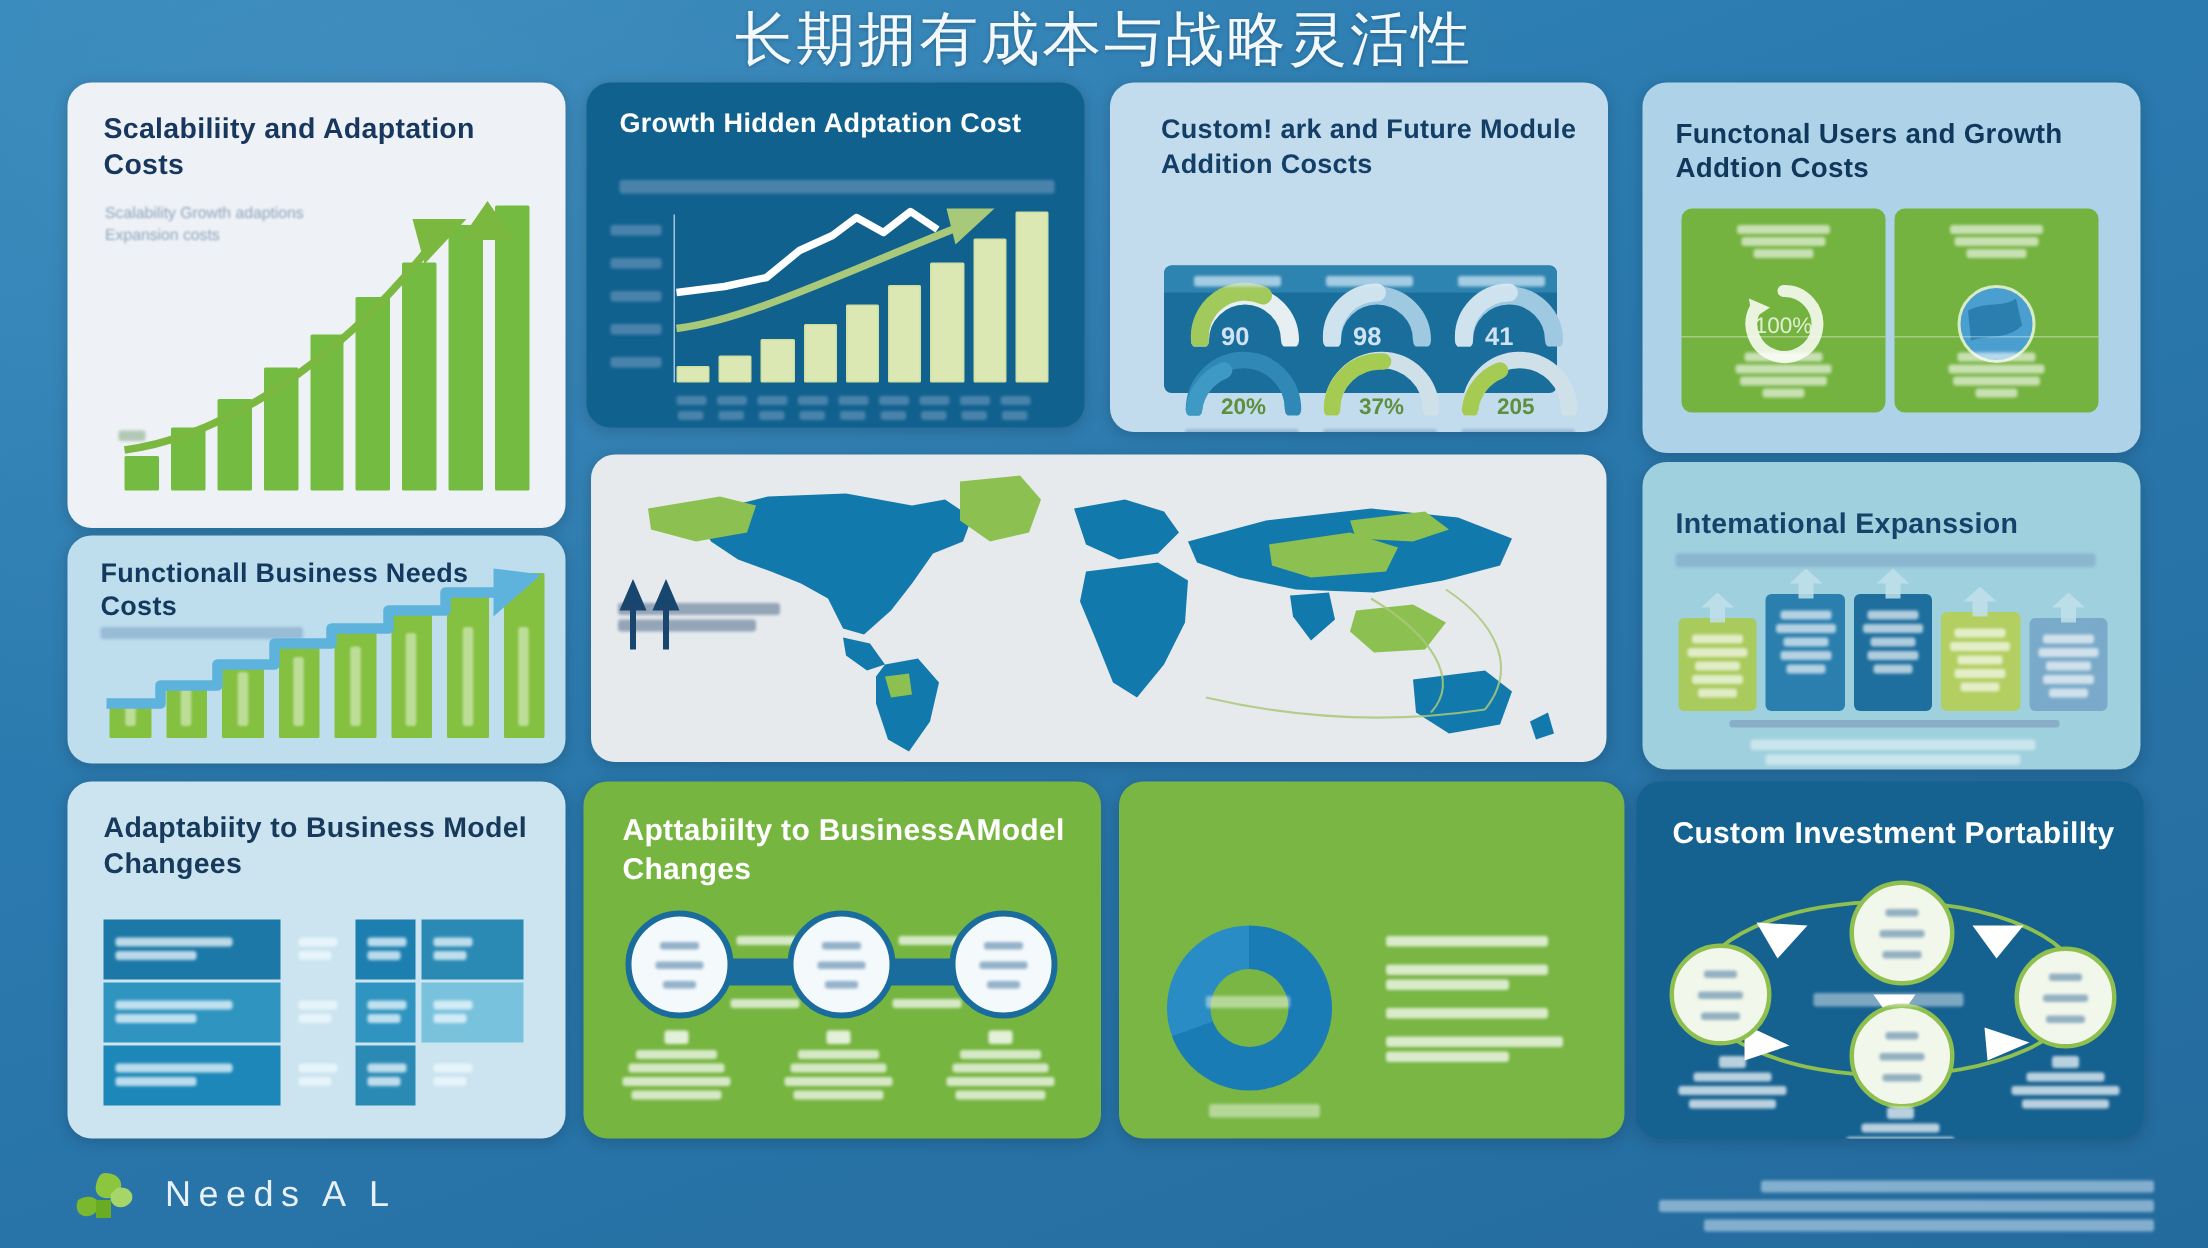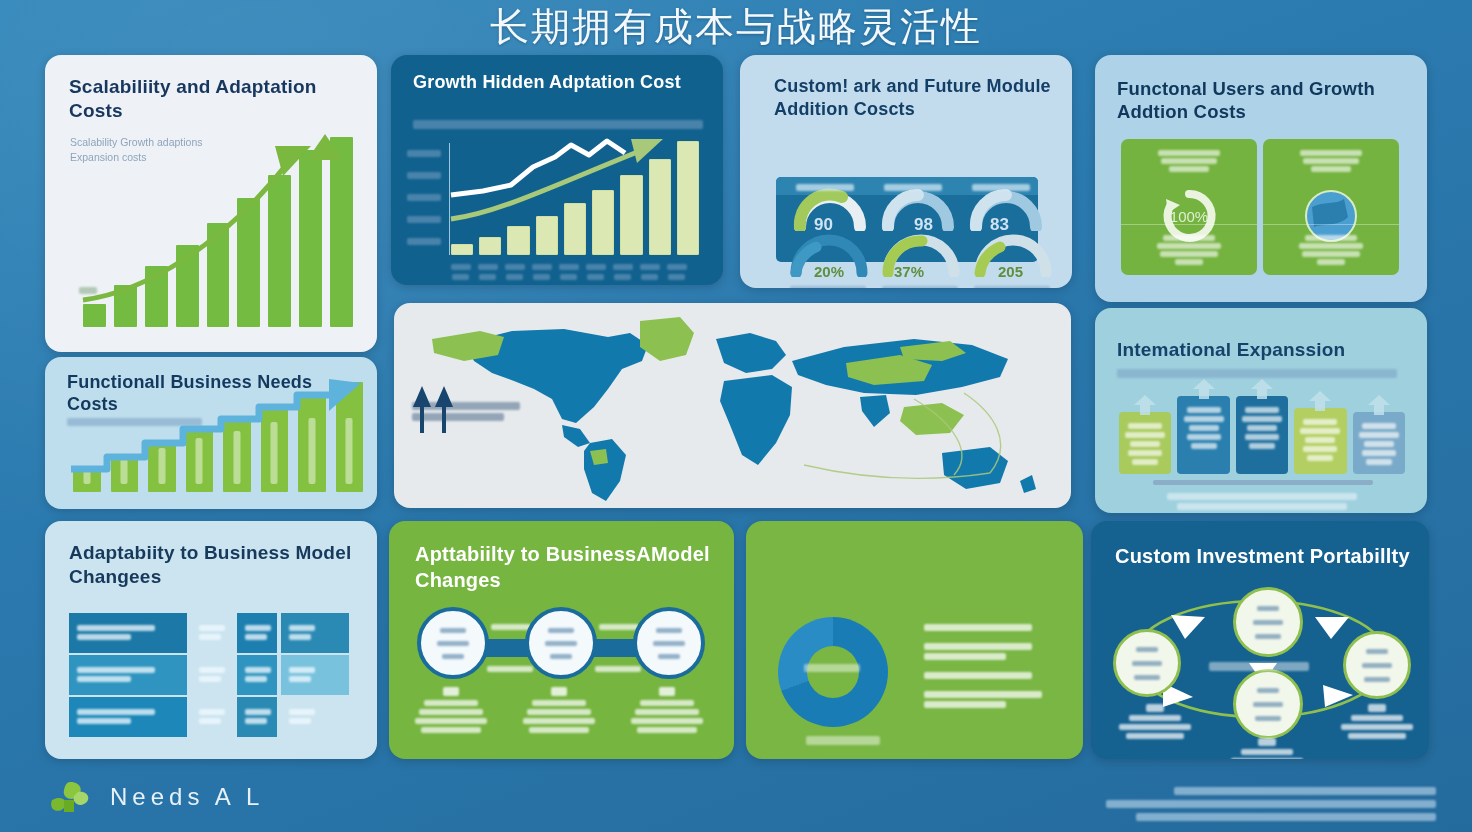--- a/index.html
+++ b/index.html
@@ -242,41 +242,41 @@
         <div class="gauge" style="left: 52px; top: 128px; width: 76px; height: 56px;"><svg viewBox="0 0 76 48" width="76" height="48">
             <path d="M8 44 A30 30 0 0 1 68 44" stroke="#e8eff2" stroke-width="12" fill="none" stroke-linecap="round"></path>
             <path d="M8 44 A30 30 0 0 1 50 14" stroke="#a2c95c" stroke-width="12" fill="none" stroke-linecap="round"></path>
           </svg></div>
         <div class="gval" style="left: 74px; top: 160px;">90</div>
         <span class="tb " style="width: 58px; height: 7px; position: absolute; left: 56px; top: 126px; background: rgba(215, 235, 248, 0.7);"></span>
         <div class="gauge" style="left: 140px; top: 128px; width: 76px; height: 56px;"><svg viewBox="0 0 76 48" width="76" height="48">
             <path d="M8 44 A30 30 0 0 1 68 44" stroke="#9ec9e0" stroke-width="12" fill="none" stroke-linecap="round"></path>
             <path d="M8 44 A30 30 0 0 1 38 12" stroke="#cfe3ef" stroke-width="12" fill="none" stroke-linecap="round"></path>
           </svg></div>
-        <div class="gval" style="left: 174px; top: 160px;">98</div>
+        <div class="gval" style="left: 162px; top: 160px;">98</div>
         <span class="tb " style="width: 58px; height: 7px; position: absolute; left: 144px; top: 126px; background: rgba(215, 235, 248, 0.7);"></span>
         <div class="gauge" style="left: 228px; top: 128px; width: 76px; height: 56px;"><svg viewBox="0 0 76 48" width="76" height="48">
             <path d="M8 44 A30 30 0 0 1 68 44" stroke="#9ec9e0" stroke-width="12" fill="none" stroke-linecap="round"></path>
             <path d="M8 44 A30 30 0 0 1 38 12" stroke="#cfe3ef" stroke-width="12" fill="none" stroke-linecap="round"></path>
           </svg></div>
-        <div class="gval" style="left: 250px; top: 160px;">83</div>
+        <div class="gval" style="left: 250px; top: 160px;">41</div>
         <span class="tb " style="width: 58px; height: 7px; position: absolute; left: 232px; top: 126px; background: rgba(215, 235, 248, 0.7);"></span>
       </div>
     <div id="p3bot">
         <div class="gauge" style="left: 46px; top: 176px; width: 86px; height: 52px;"><svg viewBox="0 0 86 46" width="86" height="46">
             <path d="M10 42 A32 32 0 0 1 76 42" stroke="#2f88b5" stroke-width="11" fill="none" stroke-linecap="round"></path>
             <path d="M10 42 A32 32 0 0 1 30 16" stroke="#3e9ac4" stroke-width="11" fill="none" stroke-linecap="round"></path>
           </svg></div>
         <div class="gval2" style="left: 74px; top: 208px;">20%</div>
         <span class="tb mid" style="width: 76px; height: 7px; position: absolute; left: 50px; top: 228px;"></span>
         <div class="gauge" style="left: 138px; top: 176px; width: 86px; height: 52px;"><svg viewBox="0 0 86 46" width="86" height="46">
             <path d="M10 42 A32 32 0 0 1 76 42" stroke="#cfe0e9" stroke-width="11" fill="none" stroke-linecap="round"></path>
             <path d="M10 42 A32 32 0 0 1 44 10" stroke="#a6cb52" stroke-width="11" fill="none" stroke-linecap="round"></path>
           </svg></div>
-        <div class="gval2" style="left: 154px; top: 208px; text-align: center;">37%</div>
+        <div class="gval2" style="left: 166px; top: 208px; text-align: center;">37%</div>
         <span class="tb mid" style="width: 76px; height: 7px; position: absolute; left: 142px; top: 228px;"></span>
         <div class="gauge" style="left: 230px; top: 176px; width: 86px; height: 52px;"><svg viewBox="0 0 86 46" width="86" height="46">
             <path d="M10 42 A32 32 0 0 1 76 42" stroke="#cfe0e9" stroke-width="11" fill="none" stroke-linecap="round"></path>
             <path d="M10 42 A32 32 0 0 1 30 16" stroke="#a6cb52" stroke-width="11" fill="none" stroke-linecap="round"></path>
           </svg></div>
         <div class="gval2" style="left: 258px; top: 208px;">205</div>
         <span class="tb mid" style="width: 76px; height: 7px; position: absolute; left: 234px; top: 228px;"></span>
       </div>
   </div>
 

